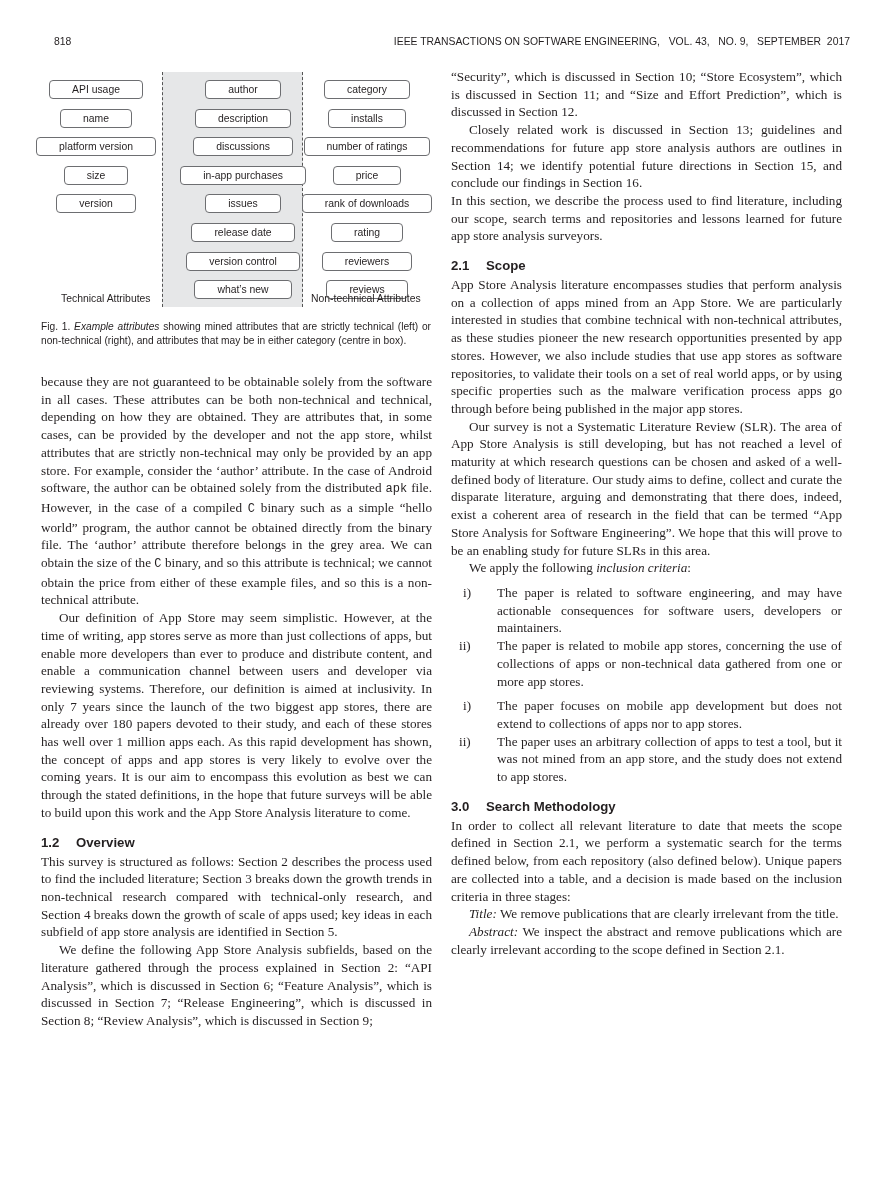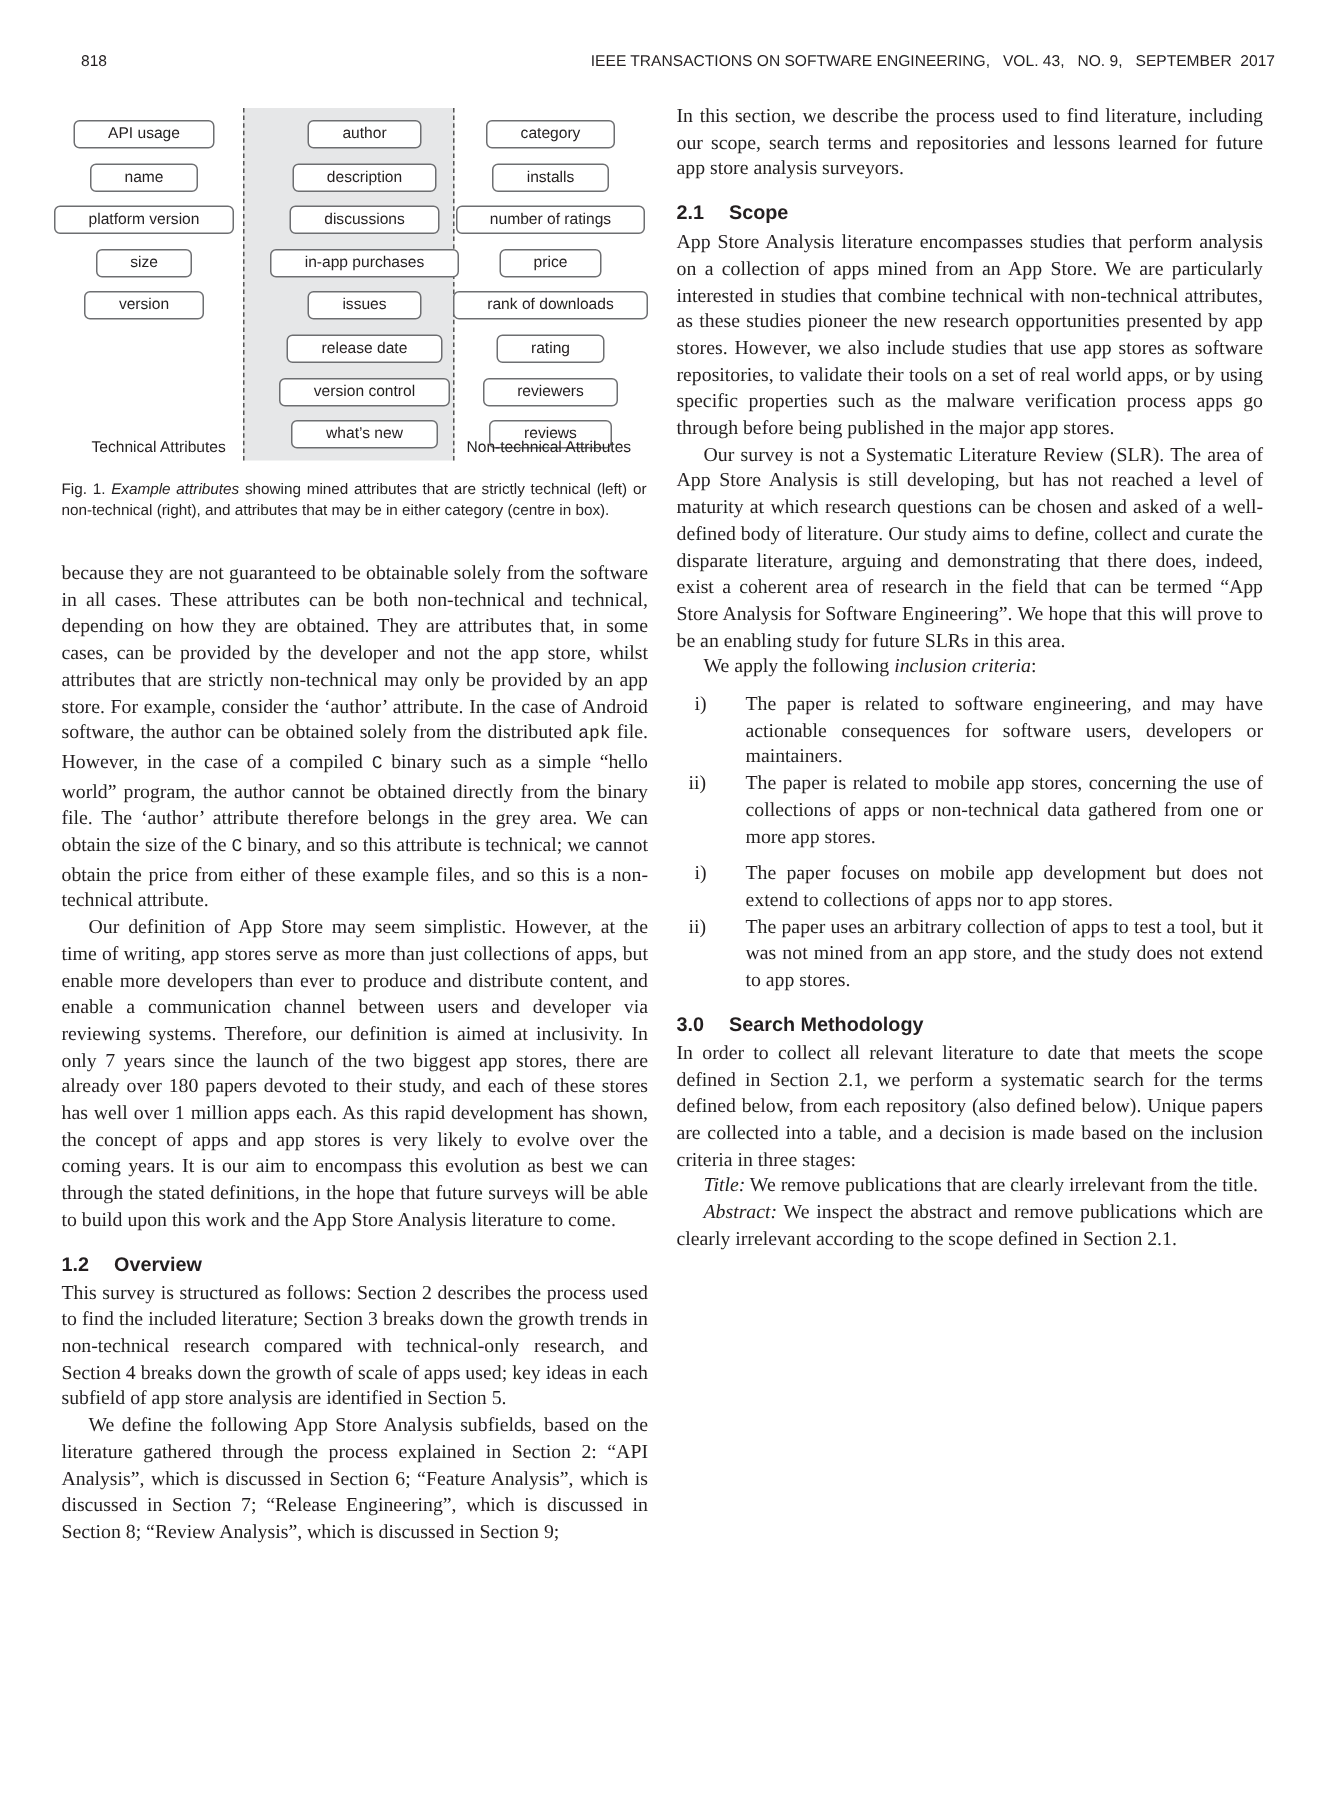--- a/index.html
+++ b/index.html
@@ -92,20 +92,22 @@
 
 <div id="col-left" class="column serif">
   <p><span>because they are not guaranteed to be obtainable solely from the software in all cases. These attributes can be both non-technical and technical, depending on how they are obtained. They are attributes that, in some cases, can be provided by the developer and not the app store, whilst attributes that are strictly non-technical may only be provided by an app store. For example, consider the ‘author’ attribute. In the case of Android software, the author can be obtained solely from the distributed </span><span class="mono">apk</span><span> file. However, in the case of a compiled </span><span class="mono">C</span><span> binary such as a simple “hello world” program, the author cannot be obtained directly from the binary file. The ‘author’ attribute therefore belongs in the grey area. We can obtain the size of the </span><span class="mono">C</span><span> binary, and so this attribute is technical; we cannot obtain the price from either of these example files, and so this is a non-technical attribute.</span></p>
   <p class="indent">Our definition of App Store may seem simplistic. However, at the time of writing, app stores serve as more than just collections of apps, but enable more developers than ever to produce and distribute content, and enable a communication channel between users and developer via reviewing systems. Therefore, our definition is aimed at inclusivity. In only 7 years since the launch of the two biggest app stores, there are already over 180 papers devoted to their study, and each of these stores has well over 1 million apps each. As this rapid development has shown, the concept of apps and app stores is very likely to evolve over the coming years. It is our aim to encompass this evolution as best we can through the stated definitions, in the hope that future surveys will be able to build upon this work and the App Store Analysis literature to come.</p>
   <h3 class="subsec"><span class="num">1.2</span><span>Overview</span></h3>
   <p>This survey is structured as follows: Section 2 describes the process used to find the included literature; Section 3 breaks down the growth trends in non-technical research compared with technical-only research, and Section 4 breaks down the growth of scale of apps used; key ideas in each subfield of app store analysis are identified in Section 5.</p>
   <p class="indent">We define the following App Store Analysis subfields, based on the literature gathered through the process explained in Section 2: “API Analysis”, which is discussed in Section 6; “Feature Analysis”, which is discussed in Section 7; “Release Engineering”, which is discussed in Section 8; “Review Analysis”, which is discussed in Section 9;</p>
 </div>
 
 <div id="col-right" class="column serif">
+  <p>“Security”, which is discussed in Section 10; “Store Ecosystem”, which is discussed in Section 11; and “Size and Effort Prediction”, which is discussed in Section 12.</p>
+  <p class="indent">Closely related work is discussed in Section 13; guidelines and recommendations for future app store analysis authors are outlines in Section 14; we identify potential future directions in Section 15, and conclude our findings in Section 16.</p>
   <p>In this section, we describe the process used to find literature, including our scope, search terms and repositories and lessons learned for future app store analysis surveyors.</p>
   <h3 class="subsec"><span class="num">2.1</span><span>Scope</span></h3>
   <p>App Store Analysis literature encompasses studies that perform analysis on a collection of apps mined from an App Store. We are particularly interested in studies that combine technical with non-technical attributes, as these studies pioneer the new research opportunities presented by app stores. However, we also include studies that use app stores as software repositories, to validate their tools on a set of real world apps, or by using specific properties such as the malware verification process apps go through before being published in the major app stores.</p>
   <p class="indent">Our survey is not a Systematic Literature Review (SLR). The area of App Store Analysis is still developing, but has not reached a level of maturity at which research questions can be chosen and asked of a well-defined body of literature. Our study aims to define, collect and curate the disparate literature, arguing and demonstrating that there does, indeed, exist a coherent area of research in the field that can be termed “App Store Analysis for Software Engineering”. We hope that this will prove to be an enabling study for future SLRs in this area.</p>
   <p class="lead"><span>We apply the following </span><em>inclusion criteria</em><span>:</span></p>
   <div class="crit-list" id="inclusion-list">
       <div class="crit-item">
         <span class="roman">i)</span>
         <span class="ctext">The paper is related to software engineering, and may have actionable consequences for software users, developers or maintainers.</span>
       </div>

